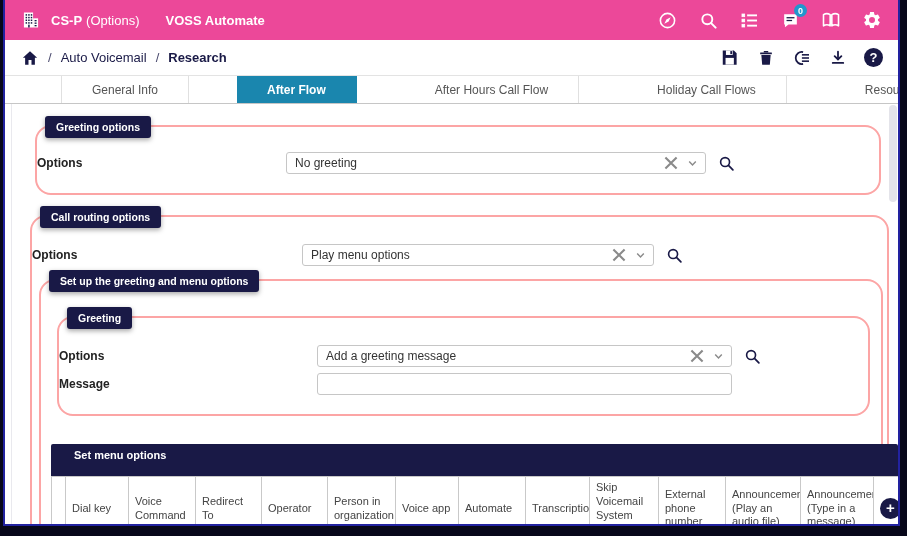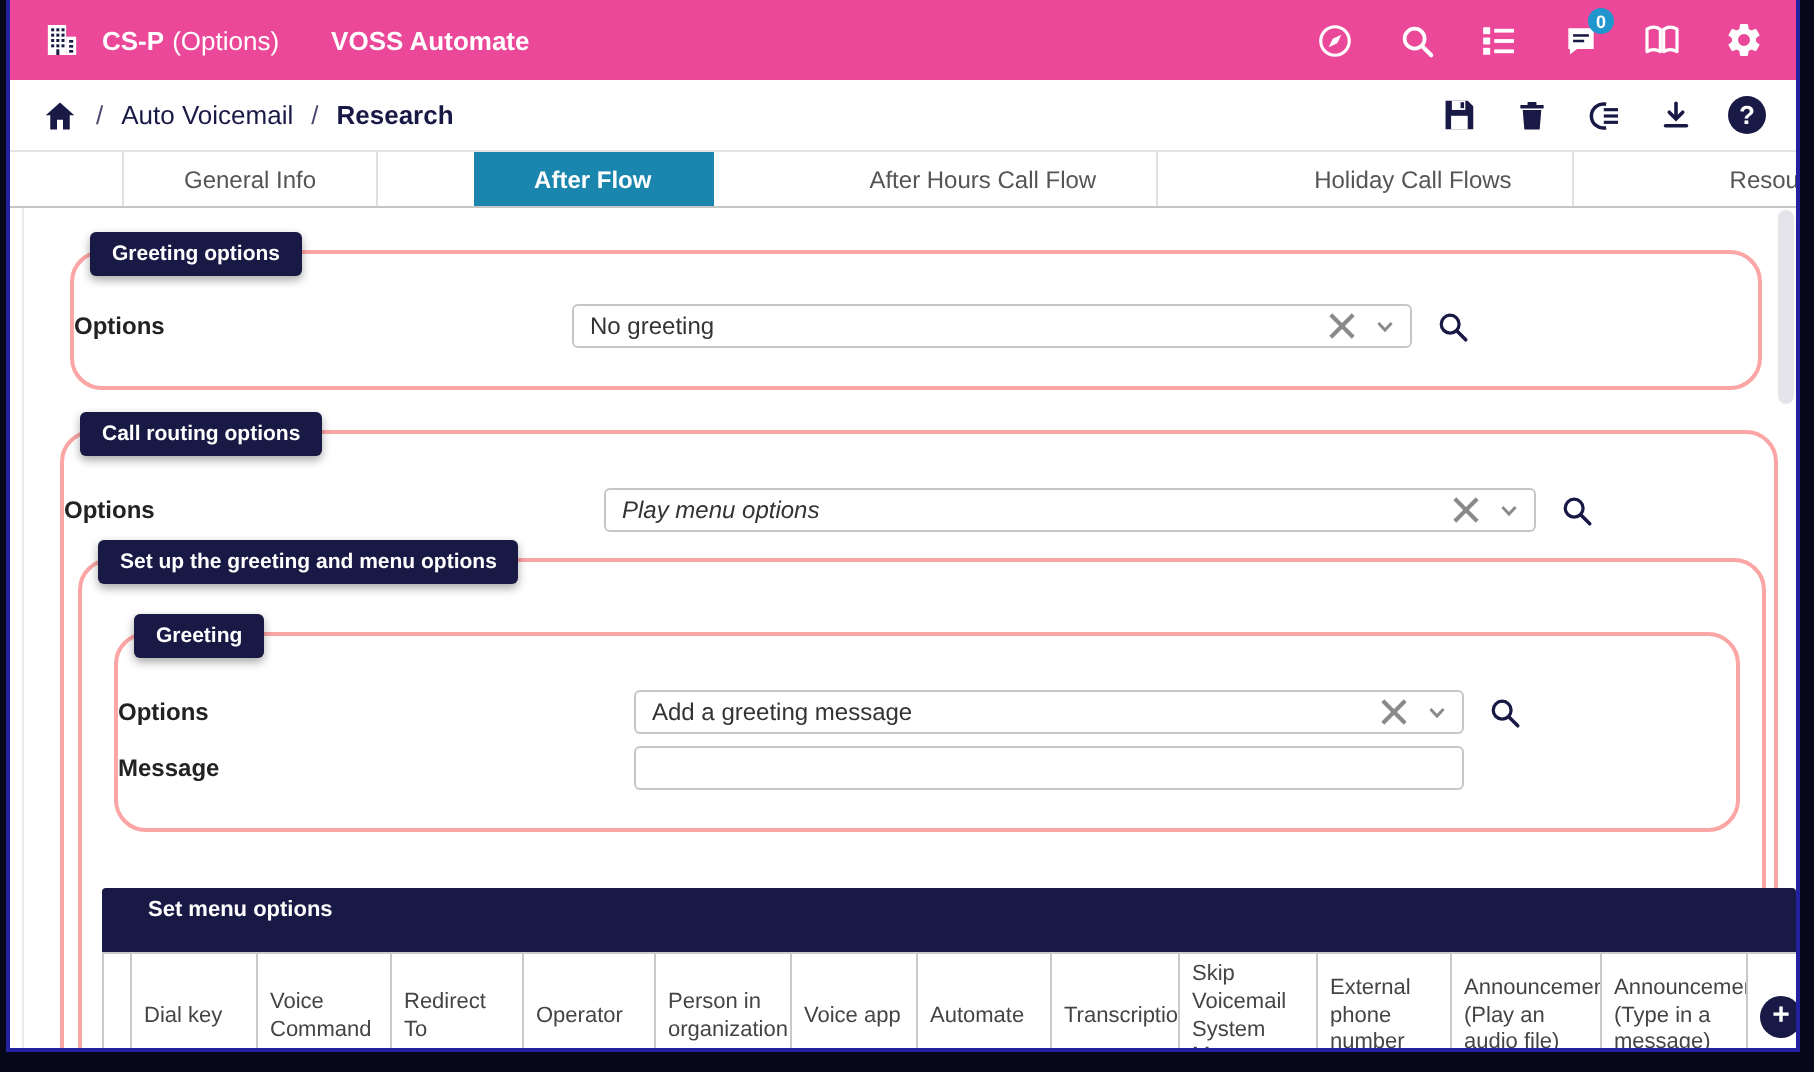--- a/index.html
+++ b/index.html
@@ -42,21 +42,21 @@
   .fs-greeting-options{margin:21px 17px 0 30px;padding:25px 0 13px 0;}
   .fs-call-routing{margin:20px 9px 0 25px;padding:27px 0 0 0;height:340px;}
   .fs-setup{margin:13px 4px 0 7px;padding:0 0 0 0;height:290px;}
   .fs-greeting{margin:35px 11px 0 16px;padding:27px 0 13px 0;}
 
   .field-row{display:flex;align-items:center;margin-bottom:6px;}
   .field-label{font-size:12px;font-weight:bold;color:#222;text-align:left;flex:0 0 auto;margin-right:14px;}
   .lw235{width:235px;} .lw256{width:256px;} .lw244{width:244px;}
 
   .select{display:flex;align-items:center;height:22px;border:1px solid #c6c6c6;border-radius:3px;background:#fff;box-sizing:border-box;cursor:pointer;}
-  .w420{width:420px;} .w445{width:466px;font-style:italic;} .w415{width:415px;}
+  .w420{width:420px;} .w445{width:352px;} .w415{width:415px;}
   .select-value{flex:1;font-size:12px;color:#333;padding:0 8px;white-space:nowrap;overflow:hidden;}
   .select-ctl{display:flex;align-items:center;gap:8px;padding-right:7px;}
   .text-input{height:22px;width:415px;border:1px solid #c6c6c6;border-radius:3px;box-sizing:border-box;font-size:12px;color:#333;padding:0 8px;font-family:"Liberation Sans",sans-serif;}
   .mag{margin-left:12px;flex:0 0 auto;cursor:pointer;}
 
   
   .menu-table-wrap{margin:28px 0 0 10px;width:847px;}
   .table-title{height:32px;line-height:22px;background:#191946;color:#fff;font-size:11px;font-weight:bold;padding-left:23px;border-radius:2px 2px 0 0;}
   table.menu{border-collapse:collapse;table-layout:fixed;width:847px;background:#fff;}
   table.menu th,table.menu td{border:1px solid #c9c9c9;font-weight:normal;text-align:left;vertical-align:middle;padding:4px 6px;font-size:11px;color:#333;line-height:1.25;overflow:hidden;}

